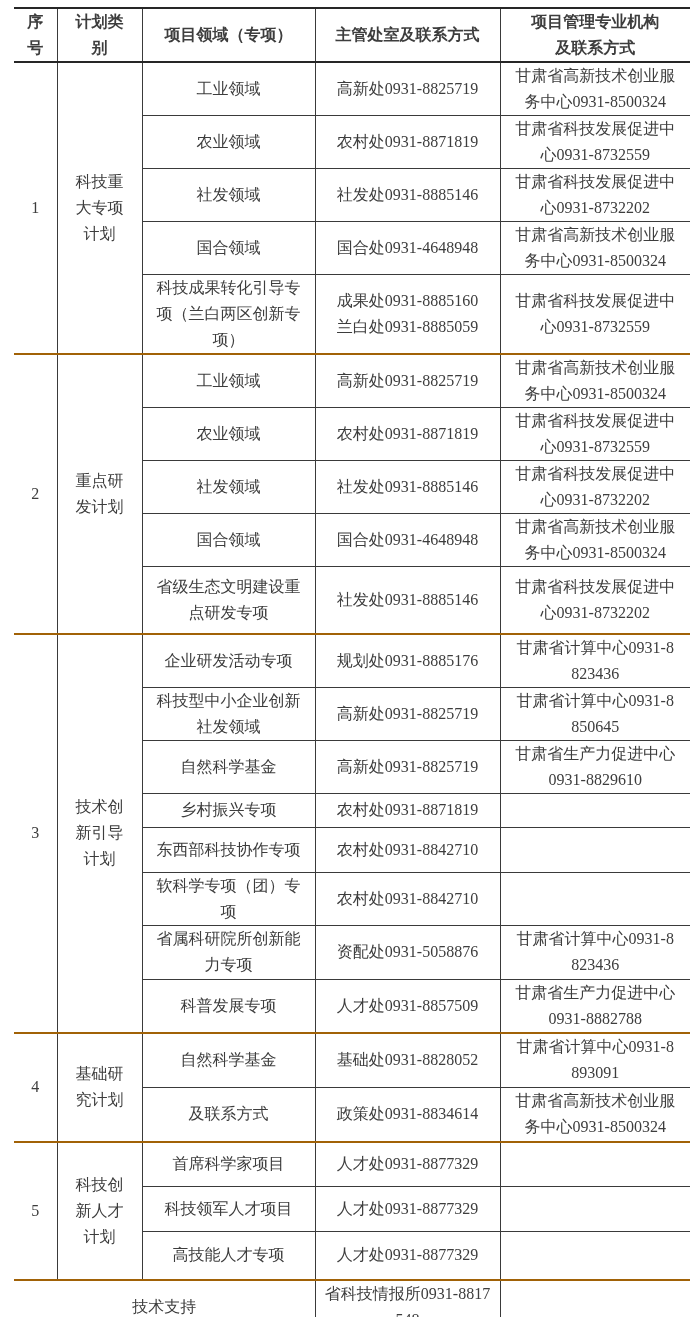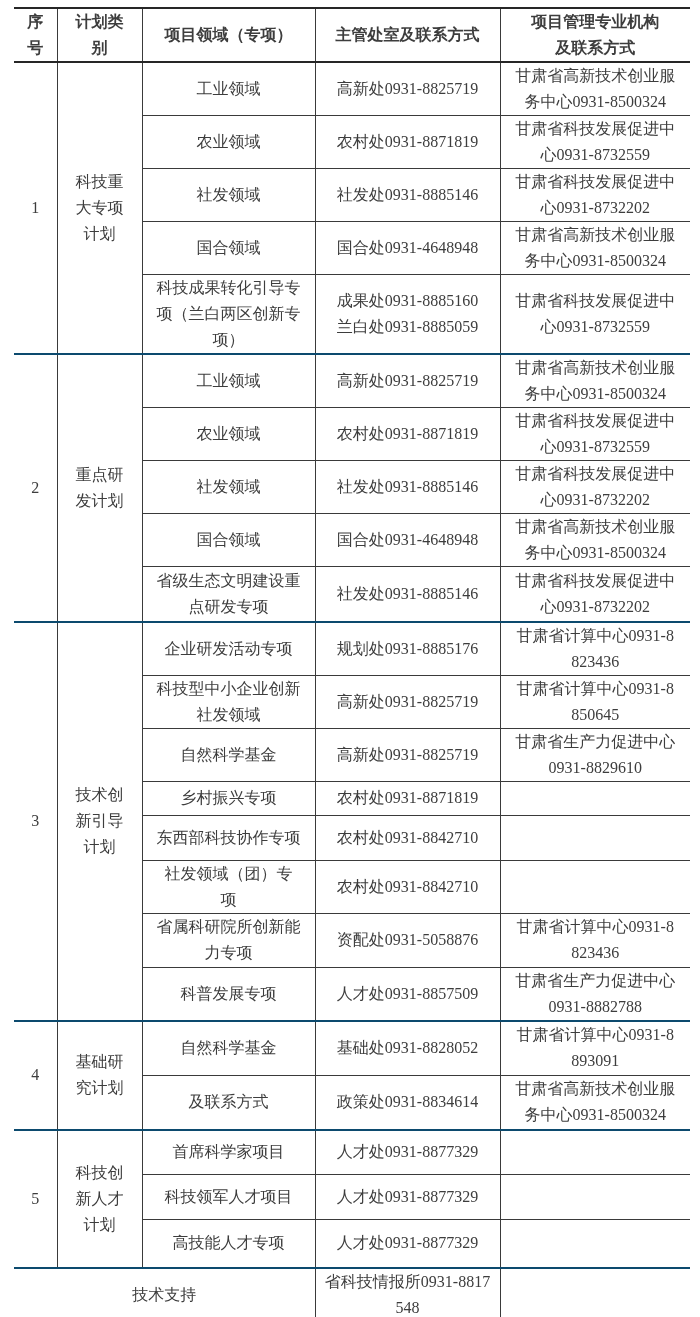--- a/index.html
+++ b/index.html
@@ -9,21 +9,21 @@
   td,th{
     font-family:"Liberation Serif","DejaVu Serif",serif;
     font-size:16px;line-height:26px;color:#3d3d3d;
     text-align:center;vertical-align:middle;
     white-space:pre-line;word-break:break-all;
     padding:0 3px;border:none;
   }
   th{font-weight:bold;border-top:2px solid #262626;border-bottom:2px solid #262626;}
   .v{border-right:1px solid #3a3a3a;}
   .rb{border-bottom:1px solid #3a3a3a;}
-  .sb{border-bottom:2px solid #0c4a6e;}
+  .sb{border-bottom:2px solid #a16207;}
 </style>
 </head>
 <body>
 
 <div class="sheet">
   <table>
     <colgroup>
       <col style="width:43px">
         <col style="width:85px">
         <col style="width:173px">
@@ -100,21 +100,21 @@
           <td class="v rb">社发处0931-8885146</td>
           <td class="rb">甘肃省科技发展促进中
 心0931-8732202</td>
         </tr>
         <tr style="height: 52px;">
           <td class="v rb">国合领域</td>
           <td class="v rb">国合处0931-4648948</td>
           <td class="rb">甘肃省高新技术创业服
 务中心0931-8500324</td>
         </tr>
-        <tr style="height: 55px;">
+        <tr style="height: 67px;">
           <td class="v sb">省级生态文明建设重
 点研发专项</td>
           <td class="v sb">社发处0931-8885146</td>
           <td class="sb">甘肃省科技发展促进中
 心0931-8732202</td>
         </tr>
         <tr style="height: 52px;">
           <td class="v sb" rowspan="8">3</td>
           <td class="v sb" rowspan="8">技术创
 新引导
@@ -141,21 +141,21 @@
           <td class="v rb">乡村振兴专项</td>
           <td class="v rb">农村处0931-8871819</td>
           <td class="rb"></td>
         </tr>
         <tr style="height: 45px;">
           <td class="v rb">东西部科技协作专项</td>
           <td class="v rb">农村处0931-8842710</td>
           <td class="rb"></td>
         </tr>
         <tr style="height: 51px;">
-          <td class="v rb">社发领域（团）专
+          <td class="v rb">软科学专项（团）专
 项</td>
           <td class="v rb">农村处0931-8842710</td>
           <td class="rb"></td>
         </tr>
         <tr style="height: 54px;">
           <td class="v rb">省属科研院所创新能
 力专项</td>
           <td class="v rb">资配处0931-5058876</td>
           <td class="rb">甘肃省计算中心0931-8
 823436</td>

